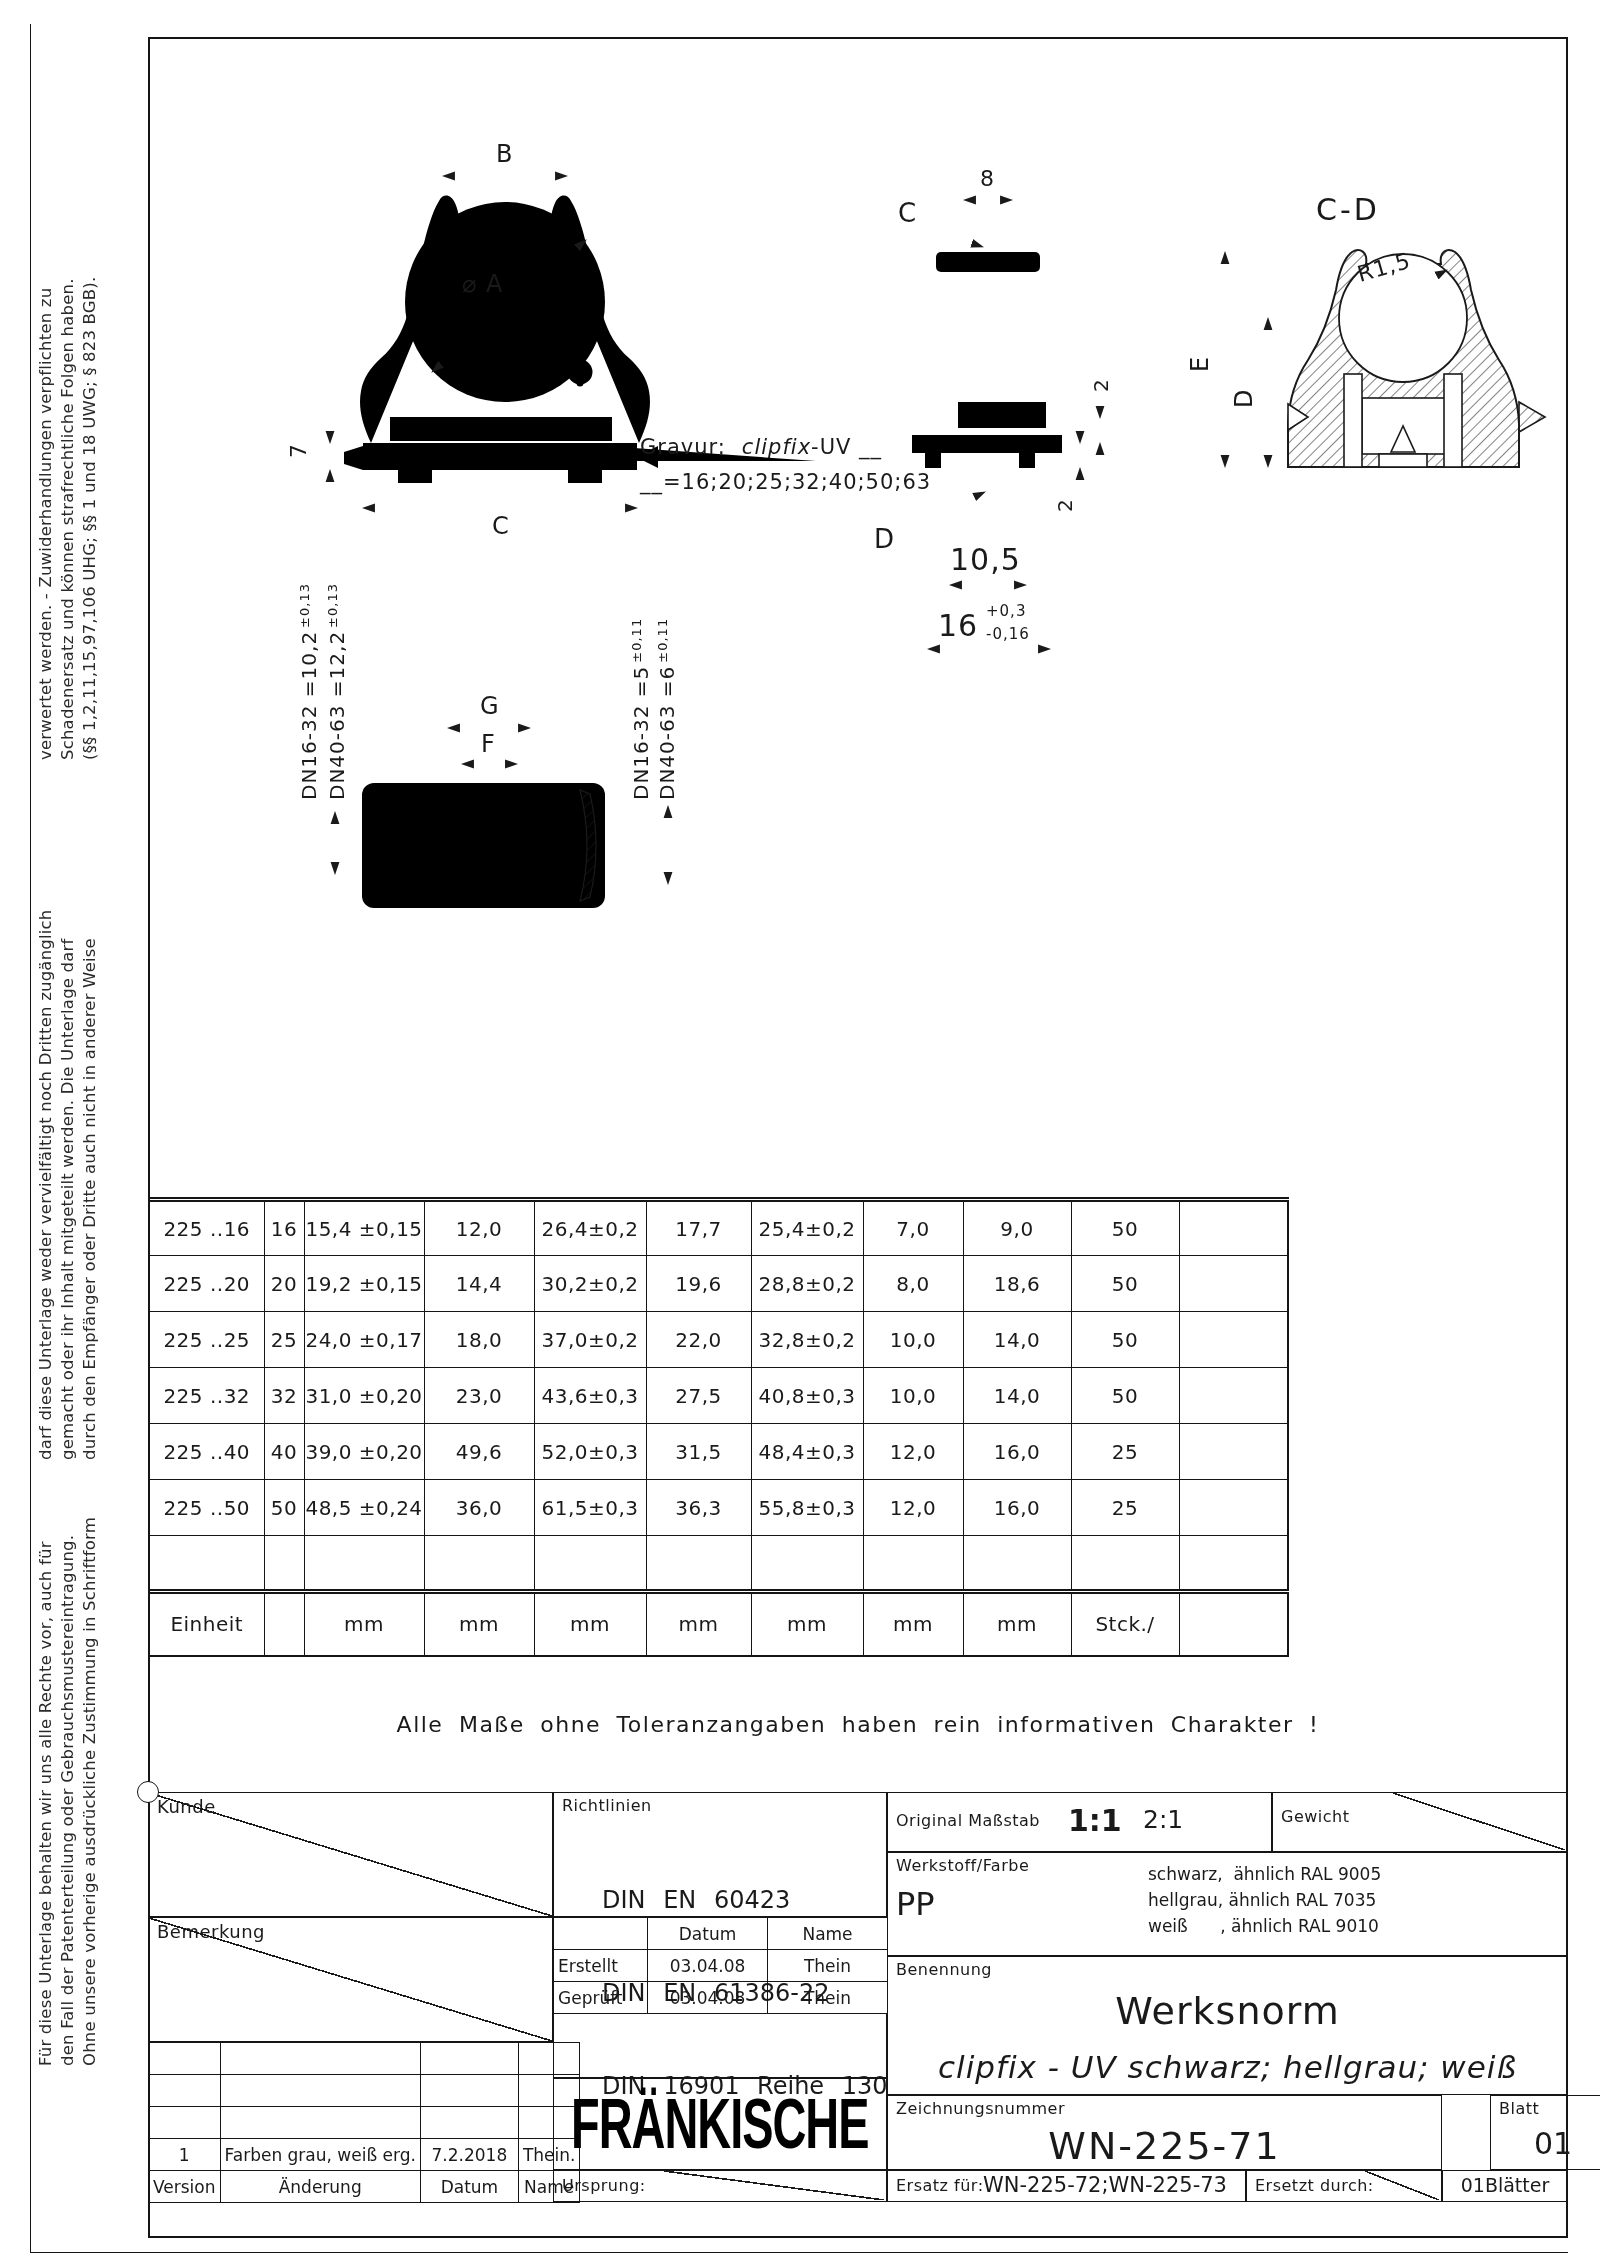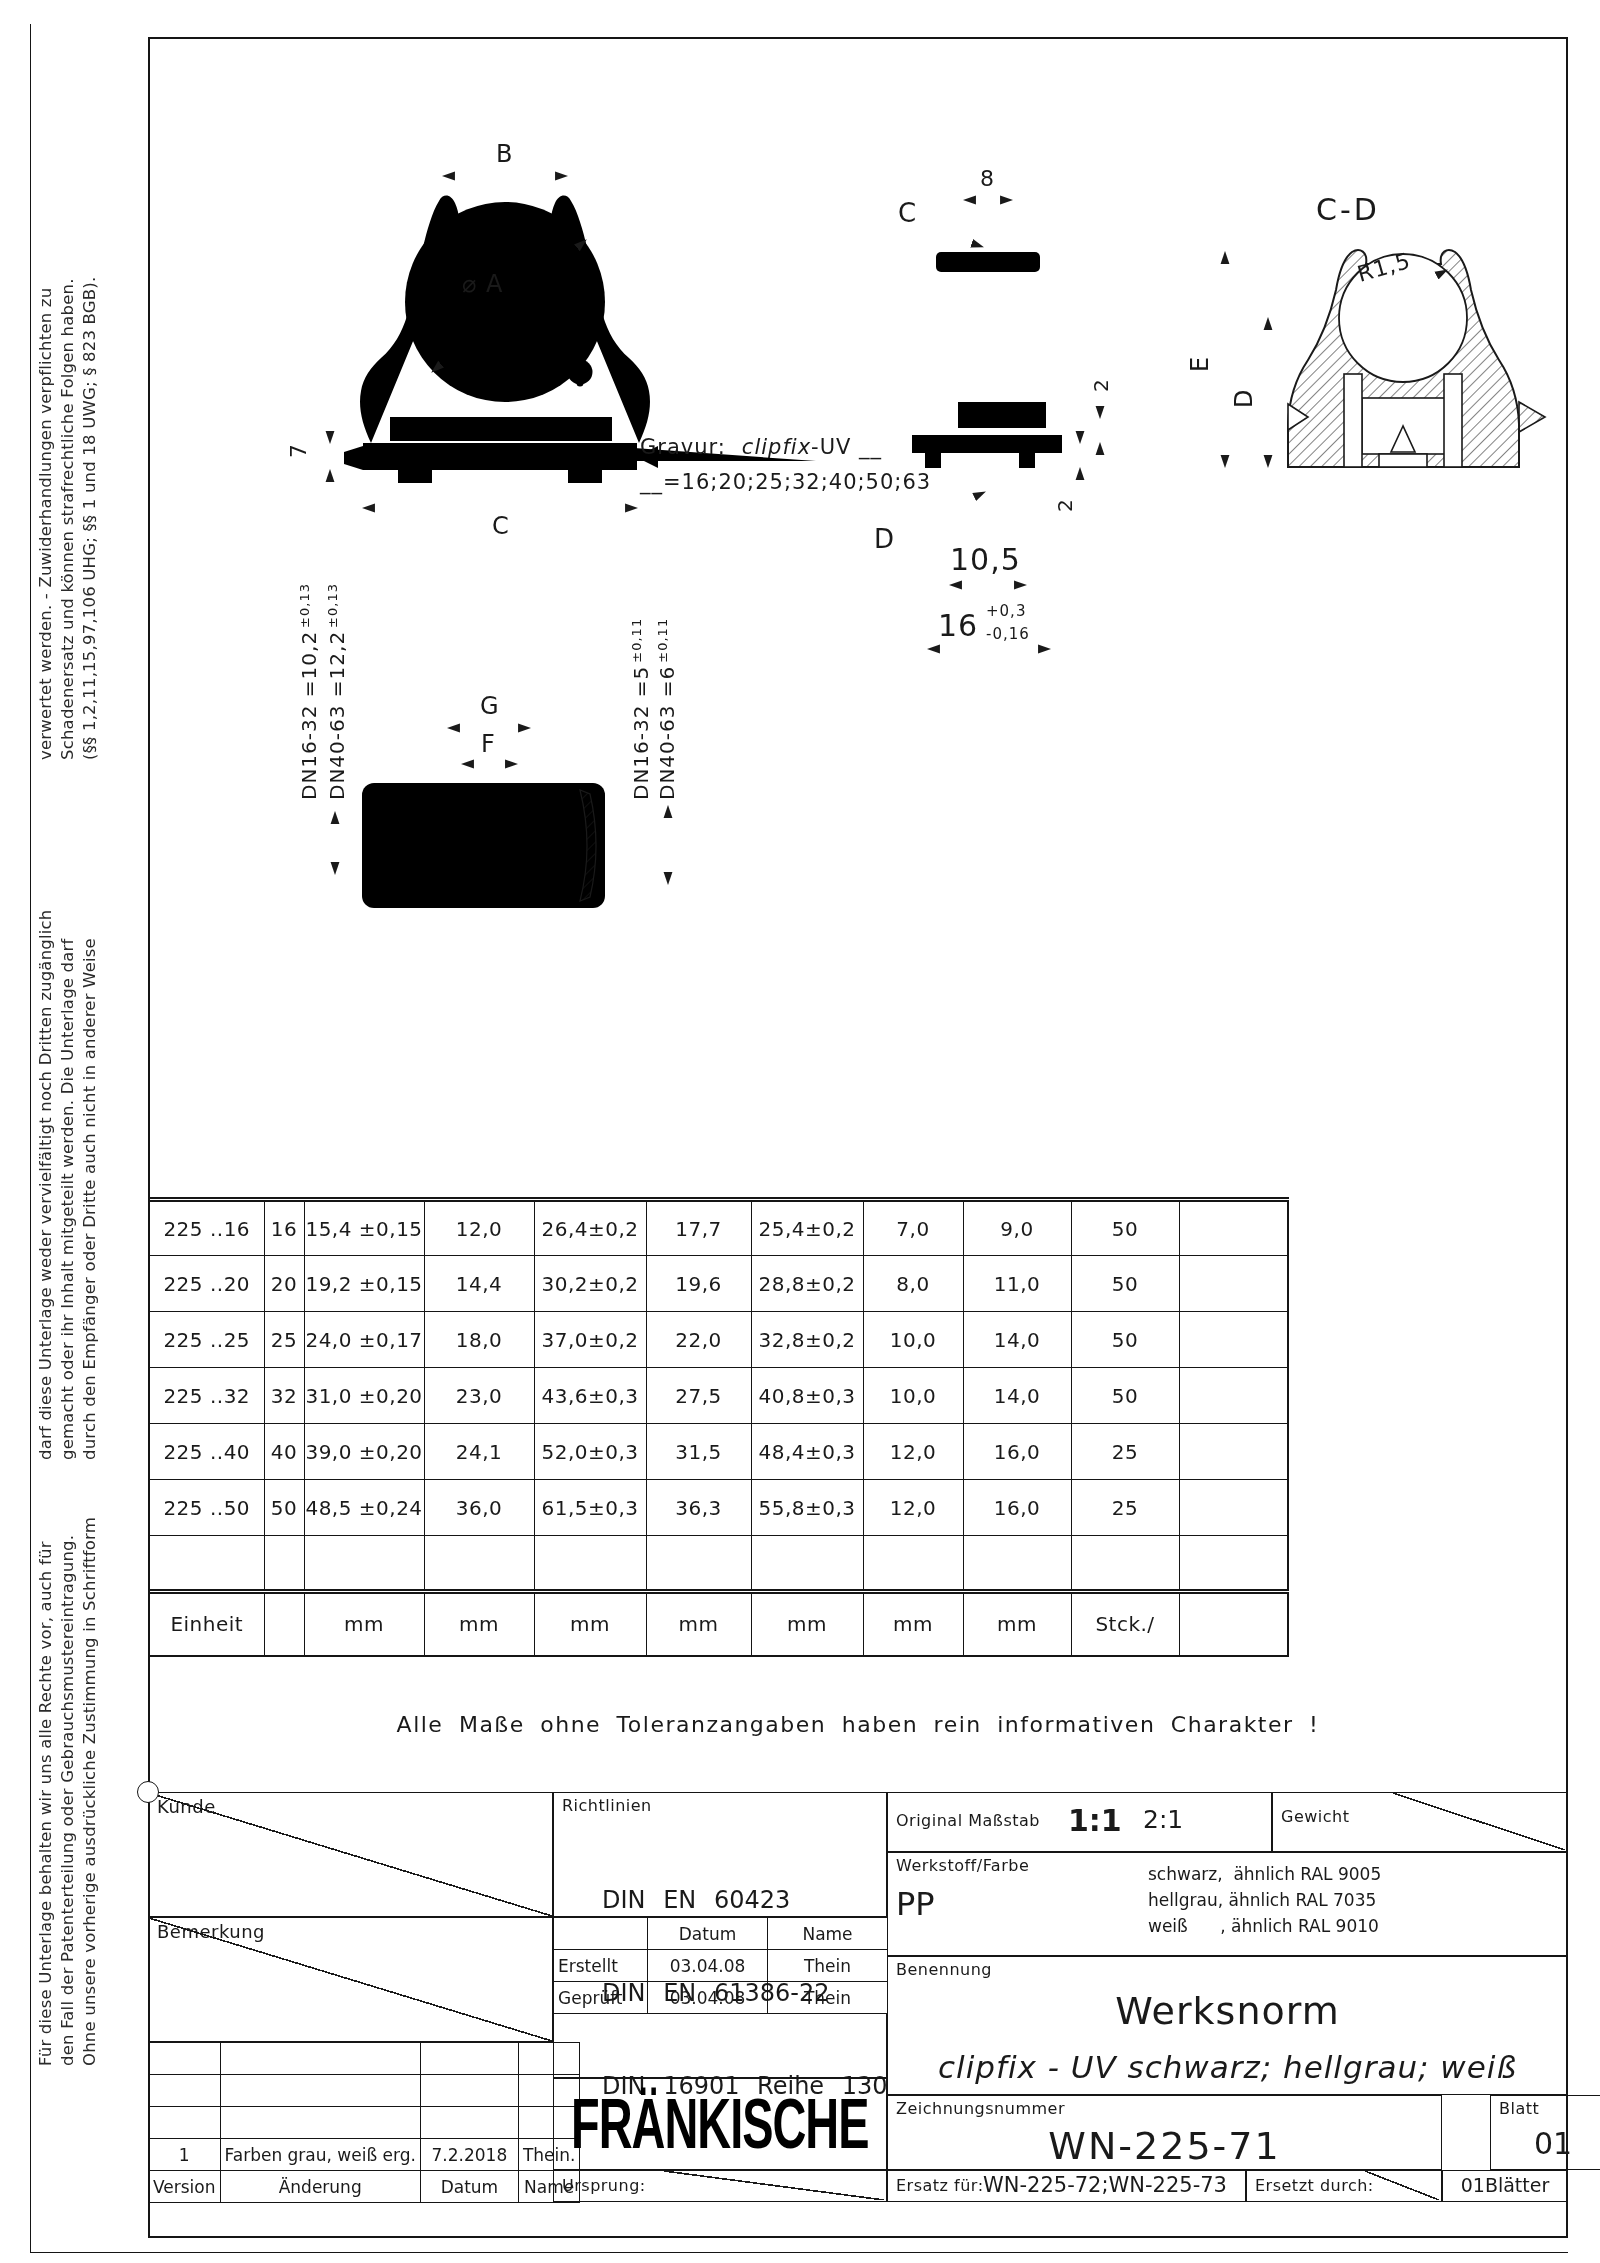--- a/index.html
+++ b/index.html
@@ -282,21 +282,21 @@
         </tr>
         <tr class="drow">
           <td>225 ..20</td>
           <td>20</td>
           <td>19,2 ±0,15</td>
           <td>14,4</td>
           <td>30,2±0,2</td>
           <td>19,6</td>
           <td>28,8±0,2</td>
           <td>8,0</td>
-          <td>11,0</td>
+          <td>18,6</td>
           <td>50</td>
           <td></td>
         </tr>
         <tr class="drow">
           <td>225 ..25</td>
           <td>25</td>
           <td>24,0 ±0,17</td>
           <td>18,0</td>
           <td>37,0±0,2</td>
           <td>22,0</td>
@@ -316,21 +316,21 @@
           <td>40,8±0,3</td>
           <td>10,0</td>
           <td>14,0</td>
           <td>50</td>
           <td></td>
         </tr>
         <tr class="drow">
           <td>225 ..40</td>
           <td>40</td>
           <td>39,0 ±0,20</td>
-          <td>24,1</td>
+          <td>49,6</td>
           <td>52,0±0,3</td>
           <td>31,5</td>
           <td>48,4±0,3</td>
           <td>12,0</td>
           <td>16,0</td>
           <td>25</td>
           <td></td>
         </tr>
         <tr class="drow">
           <td>225 ..50</td>

